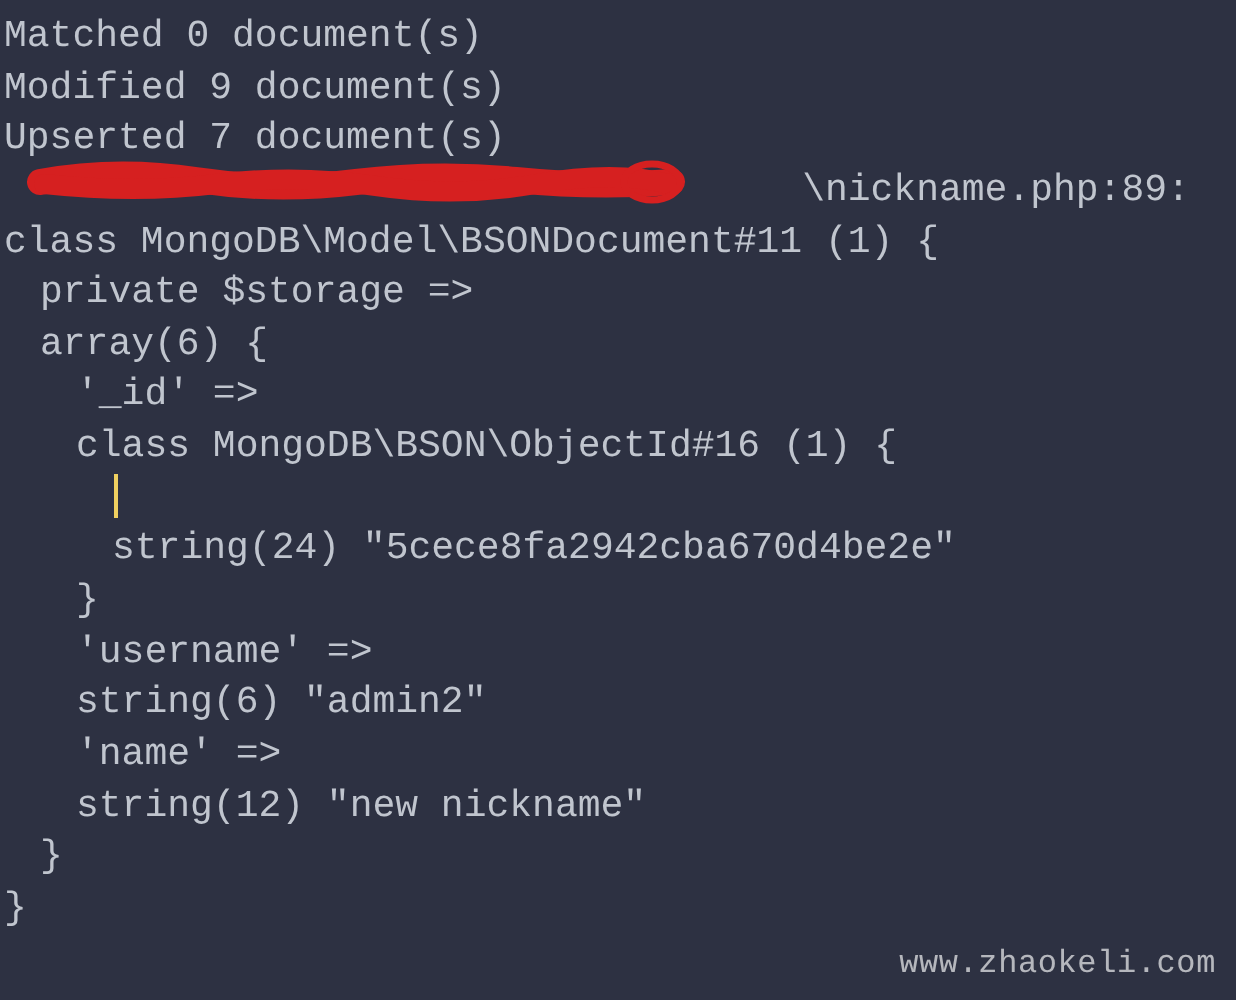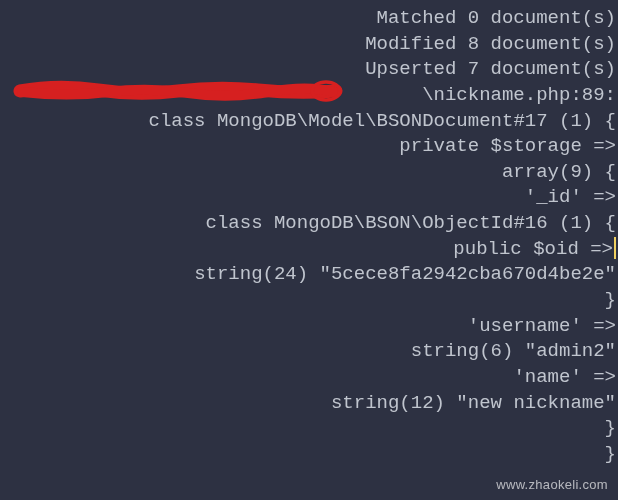--- a/index.html
+++ b/index.html
@@ -8,21 +8,21 @@
     color: #c0c5ce;
     font-family: 'Consolas', 'Monaco', 'Courier New', monospace;
     font-size: 19px;
     line-height: 1.35;
     width: 618px;
     height: 500px;
     padding: 6px 2px;
     position: relative;
     overflow: hidden;
   }
-  .line { white-space: pre; text-align: right; }
+  .line { white-space: pre; }
   .indent1 { padding-left: 18px; }
   .indent2 { padding-left: 36px; }
   .indent3 { padding-left: 54px; }
   .redaction {
     position: absolute;
     left: 18px;
     top: 82px;
     width: 320px;
     height: 18px;
     pointer-events: none;
@@ -35,39 +35,39 @@
     background: #f0d060;
     vertical-align: middle;
     margin-left: 1px;
     margin-bottom: 2px;
   }
   .watermark {
     position: absolute;
     right: 10px;
     bottom: 6px;
     color: rgba(255,255,255,0.65);
-    font-family: Liberation Sans, sans-serif;
-    font-size: 13px;
+    font-family: Liberation Mono, monospace;
+    font-size: 16px;
     letter-spacing: 0.3px;
     margin-top: 28px;
   }
 </style>
 </head>
 <body>
 
 <div class="line">Matched 0 document(s)</div>
-<div class="line">Modified 8 document(s)</div>
+<div class="line">Modified 9 document(s)</div>
 <div class="line">Upserted 7 document(s)</div>
 <div class="line"><span style="visibility:hidden">XXXXXXXXXXXXXXXXXXXXXXXXXXXXXXXXXXX</span><span>\nickname.php:89:</span></div>
-<div class="line">class MongoDB\Model\BSONDocument#17 (1) {</div>
+<div class="line">class MongoDB\Model\BSONDocument#11 (1) {</div>
 <div class="line indent1">private $storage =&gt;</div>
-<div class="line indent1">array(9) {</div>
+<div class="line indent1">array(6) {</div>
 <div class="line indent2">'_id' =&gt;</div>
 <div class="line indent2">class MongoDB\BSON\ObjectId#16 (1) {</div>
-<div class="line indent3"><span>public $oid =&gt;</span><span class="cursor"></span></div>
+<div class="line indent3"><span class="cursor"></span></div>
 <div class="line indent3">string(24) "5cece8fa2942cba670d4be2e"</div>
 <div class="line indent2">}</div>
 <div class="line indent2">'username' =&gt;</div>
 <div class="line indent2">string(6) "admin2"</div>
 <div class="line indent2">'name' =&gt;</div>
 <div class="line indent2">string(12) "new nickname"</div>
 <div class="line indent1">}</div>
 <div class="line">}</div>
 
 <div class="redaction">

